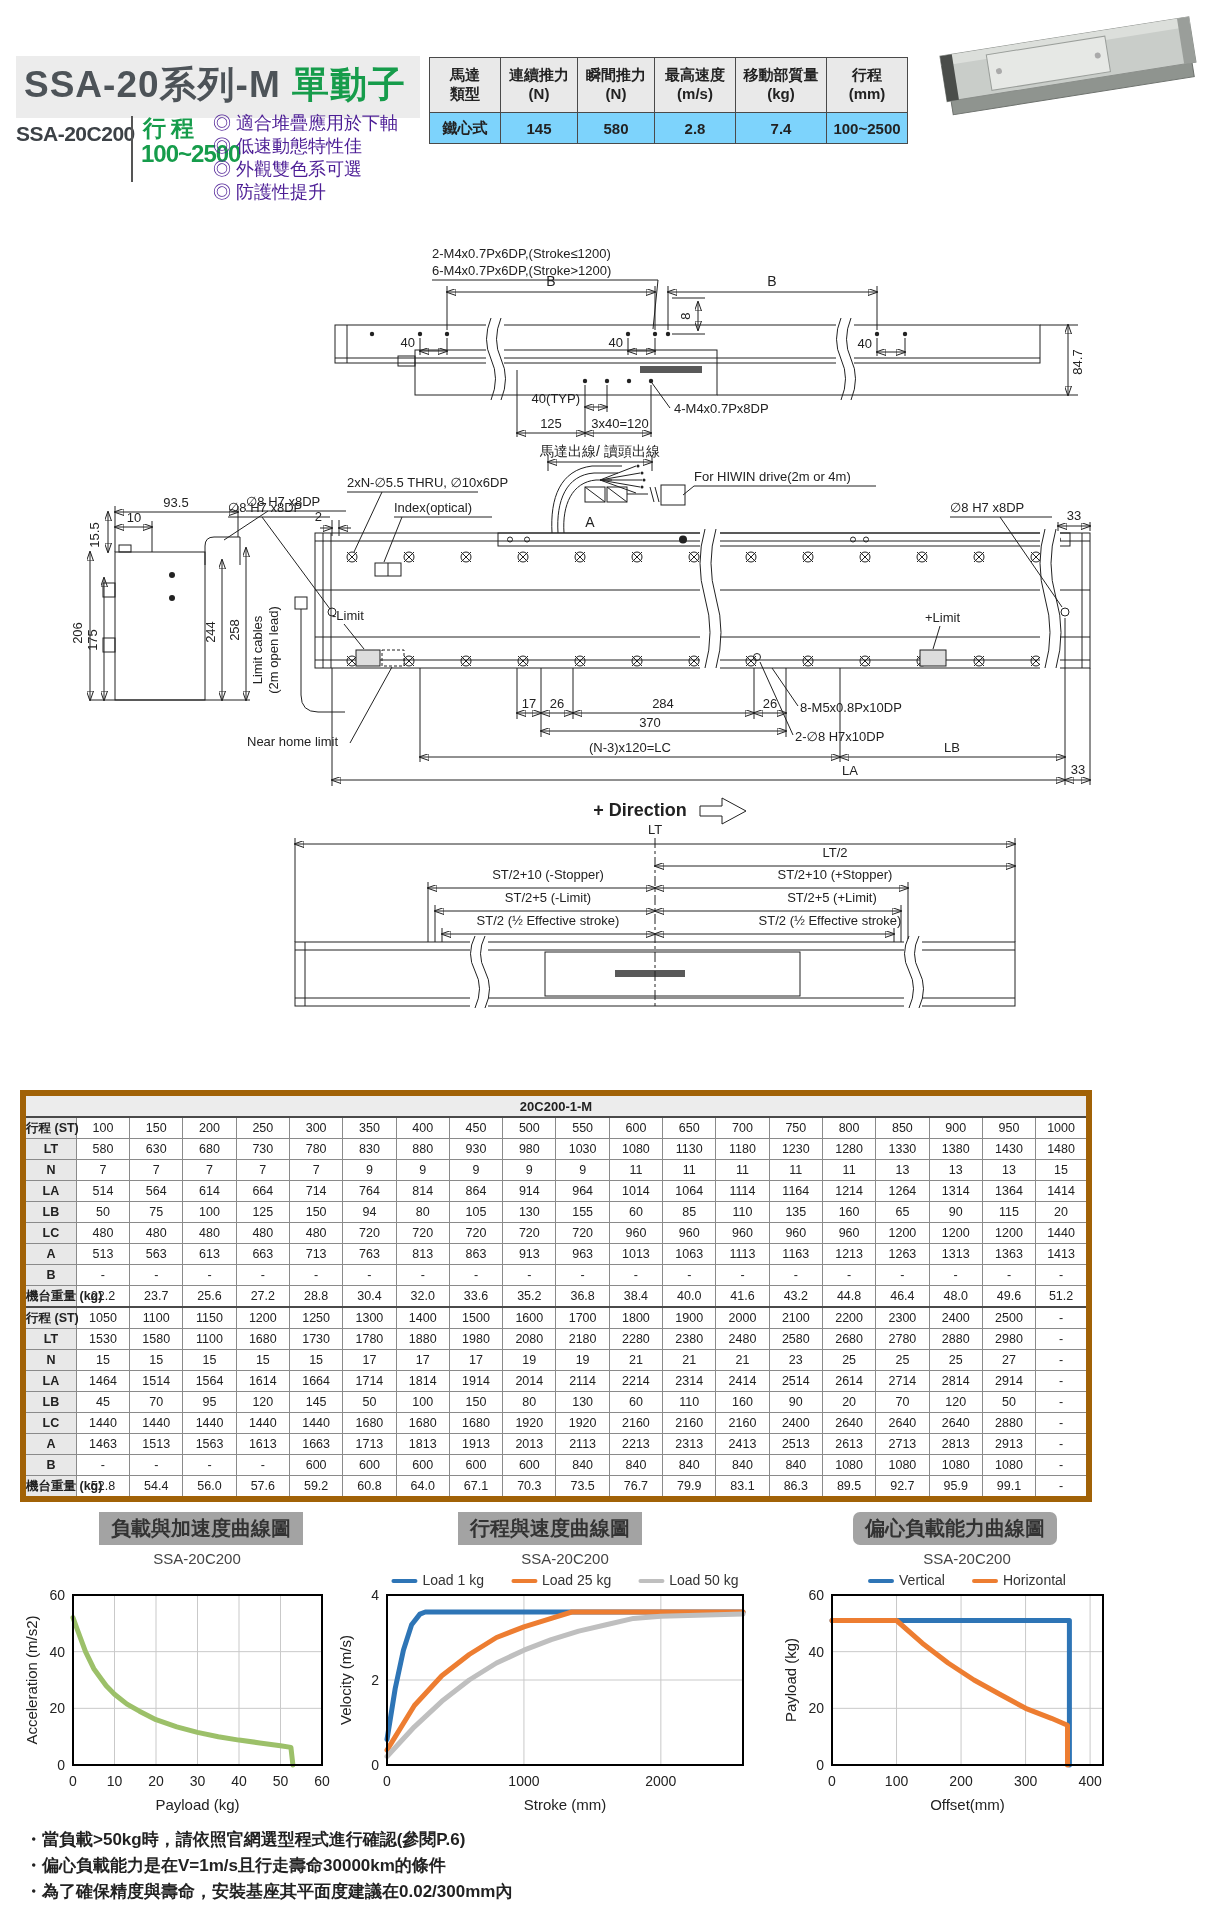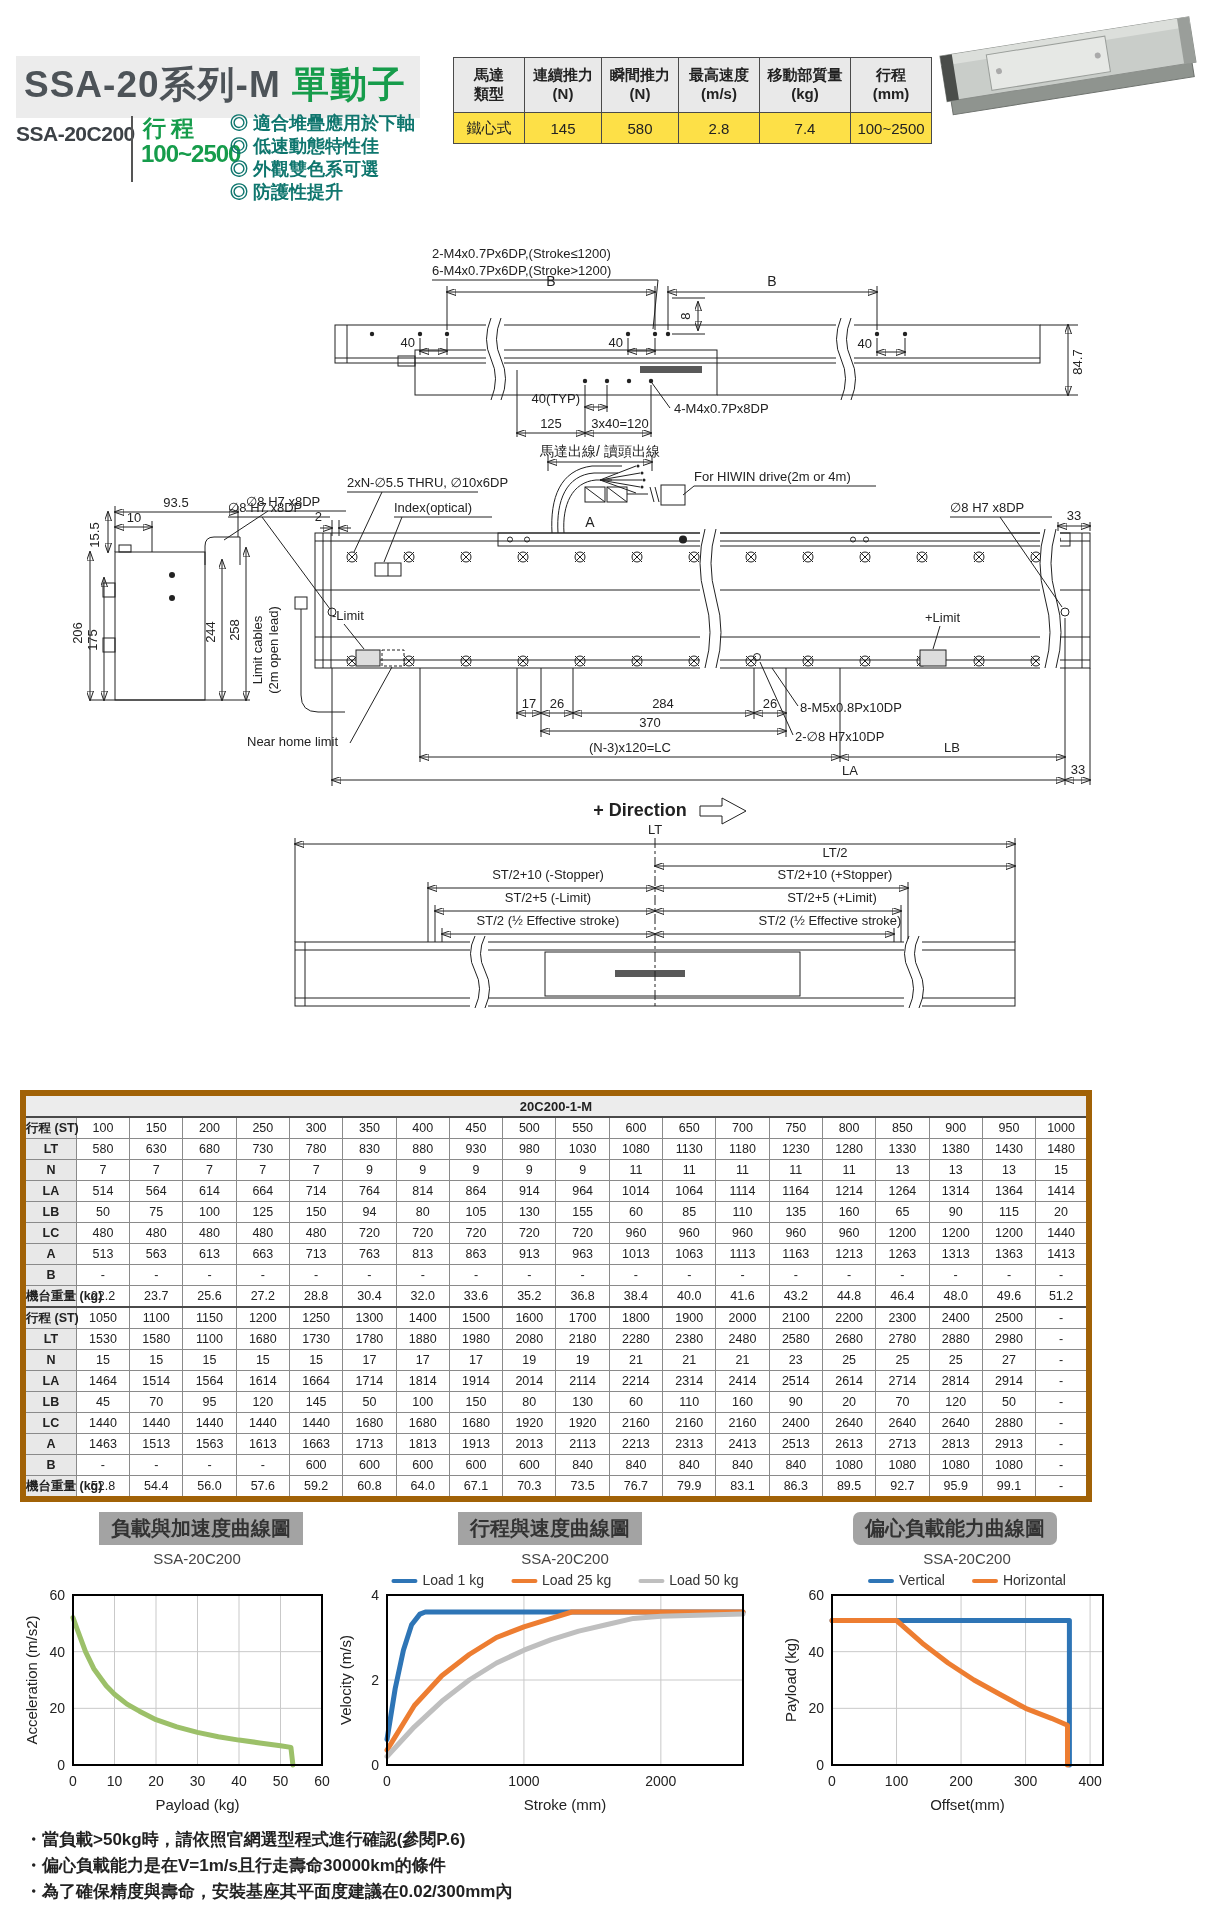--- a/index.html
+++ b/index.html
@@ -7,25 +7,25 @@
         font-family:"Liberation Sans",sans-serif;color:#222;}
   .abs{position:absolute;}
   
   .title-wrap{left:16px;top:56px;background:#ececec;padding:4px 14px 8px 8px;font-size:37px;font-weight:bold;letter-spacing:1px;}
   .title-main{color:#4d5358;}
   .title-accent{color:#169c4b;}
   .model{left:16px;top:122px;font-size:21px;font-weight:bold;color:#3c4146;letter-spacing:-0.5px;}
   .hdr-divider{left:131px;top:116px;width:2px;height:66px;background:#555;}
   .stroke-label{left:143px;top:113px;font-size:23px;font-weight:bold;color:#169c4b;letter-spacing:5px;}
   .stroke-range{left:141px;top:140px;font-size:24px;font-weight:bold;color:#169c4b;letter-spacing:-1px;}
-  .features{left:230px;top:112px;font-size:18px;font-weight:700;color:#0f766e;line-height:23px;white-space:nowrap;}
-  table.spec{left:453px;top:57px;border-collapse:collapse;table-layout:fixed;}
+  .features{left:213px;top:112px;font-size:18px;font-weight:400;color:#4c1d95;line-height:23px;white-space:nowrap;}
+  table.spec{left:429px;top:57px;border-collapse:collapse;table-layout:fixed;}
   table.spec td{border:1px solid #4a4a4a;text-align:center;vertical-align:middle;}
   table.spec .sh{background:#e9e9e9;font-size:15px;font-weight:bold;height:52px;line-height:1.25;white-space:pre-line;}
-  table.spec .sv{background:#fde047;font-size:15px;font-weight:400;height:28px;}
+  table.spec .sv{background:#7dd3fc;font-size:15px;font-weight:700;height:28px;}
   
   svg text{font-family:"Liberation Sans",sans-serif;}
   .dwg line,.dwg path,.dwg rect,.dwg circle,.dwg polyline{stroke:#222;fill:none;stroke-width:1;}
   .dwg .msk{fill:#fff;stroke:none;}
   .dwg .fil{fill:#222;stroke:none;}
   .dwg .gry{fill:#ddd;}
   .dwg text{fill:#222;font-size:13px;stroke:none;}
   .dwg .ct{text-anchor:middle;}
   .dwg .rt{text-anchor:end;}
   .dwg .cn{font-size:14px;}

